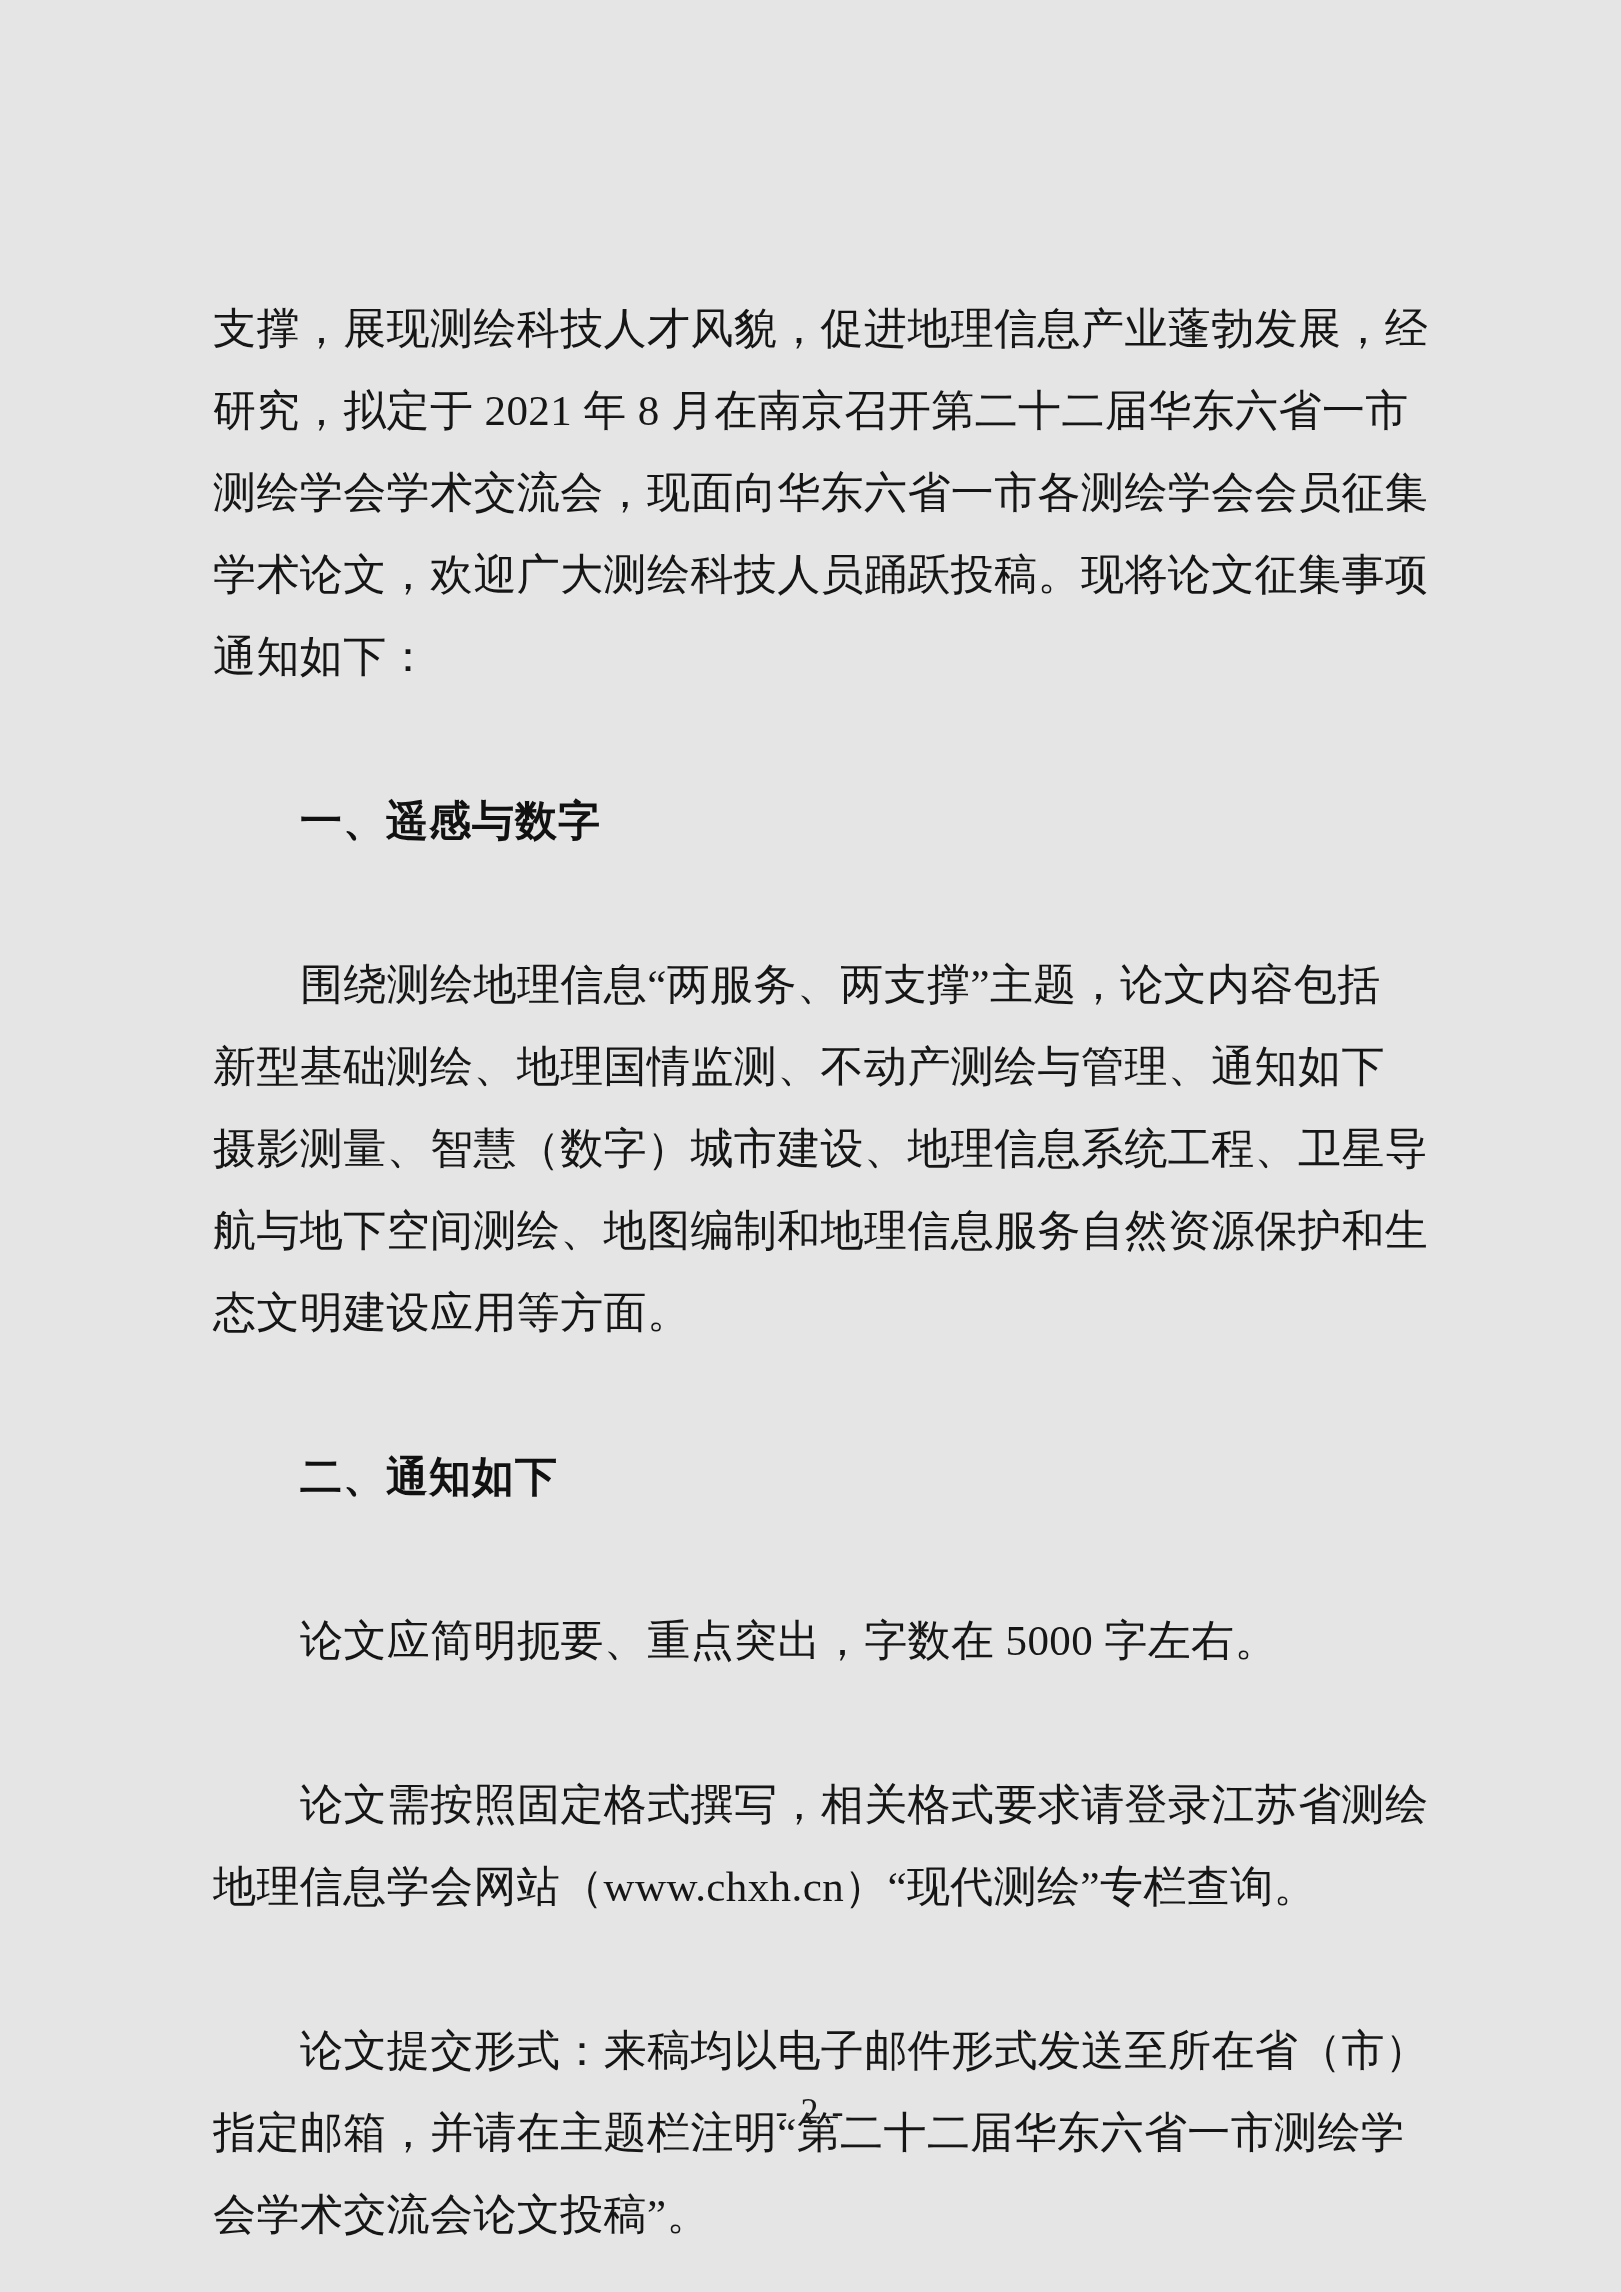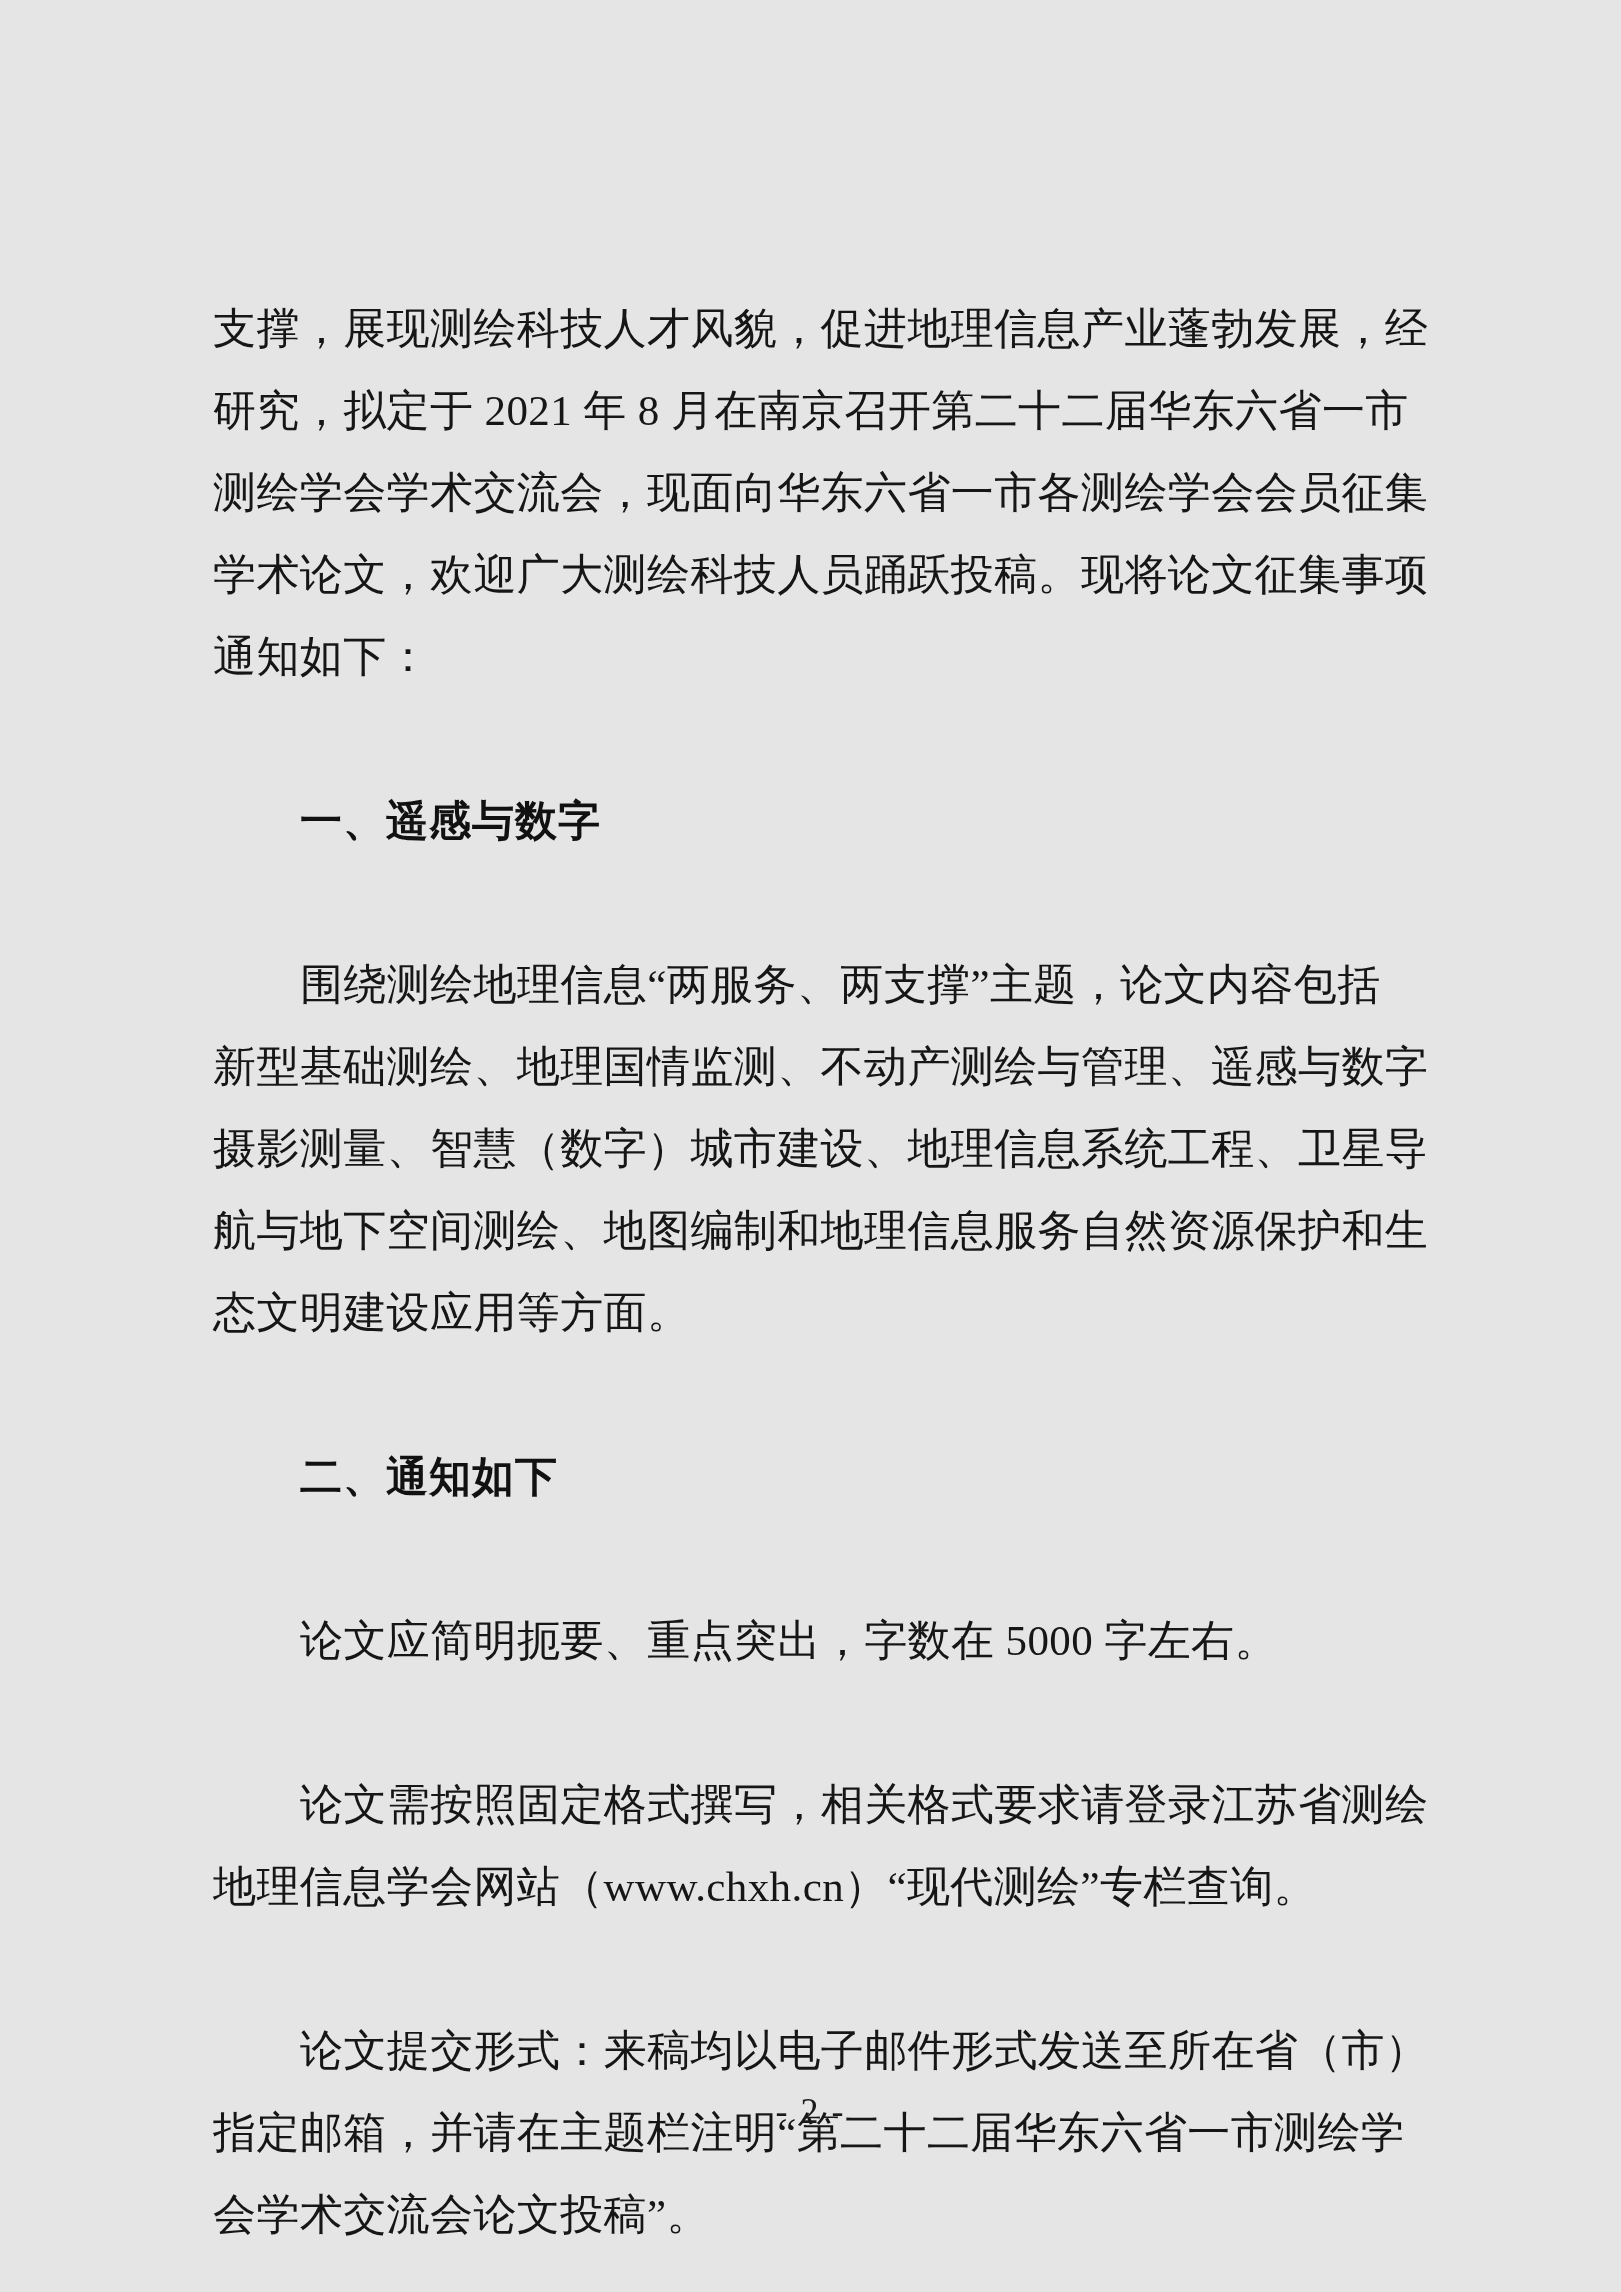--- a/index.html
+++ b/index.html
@@ -63,21 +63,21 @@
 
 <div class="page">
   <main class="content">
     <div class="para no-indent">支撑，展现测绘科技人才风貌，促进地理信息产业蓬勃发展，经
 研究，拟定于 2021 年 8 月在南京召开第二十二届华东六省一市
 测绘学会学术交流会，现面向华东六省一市各测绘学会会员征集
 学术论文，欢迎广大测绘科技人员踊跃投稿。现将论文征集事项
 通知如下：</div>
     <div class="heading">一、遥感与数字</div>
     <div class="para">围绕测绘地理信息“两服务、两支撑”主题，论文内容包括
-新型基础测绘、地理国情监测、不动产测绘与管理、遥感与数字
+新型基础测绘、地理国情监测、不动产测绘与管理、通知如下
 摄影测量、智慧（数字）城市建设、地理信息系统工程、卫星导
 航与地下空间测绘、地图编制和地理信息服务自然资源保护和生
 态文明建设应用等方面。</div>
     <div class="heading">二、通知如下</div>
     <div class="para">论文应简明扼要、重点突出，字数在 5000 字左右。</div>
     <div class="para">论文需按照固定格式撰写，相关格式要求请登录江苏省测绘
 地理信息学会网站（www.chxh.cn）“现代测绘”专栏查询。</div>
     <div class="para">论文提交形式：来稿均以电子邮件形式发送至所在省（市）
 指定邮箱，并请在主题栏注明“第二十二届华东六省一市测绘学
 会学术交流会论文投稿”。</div>

